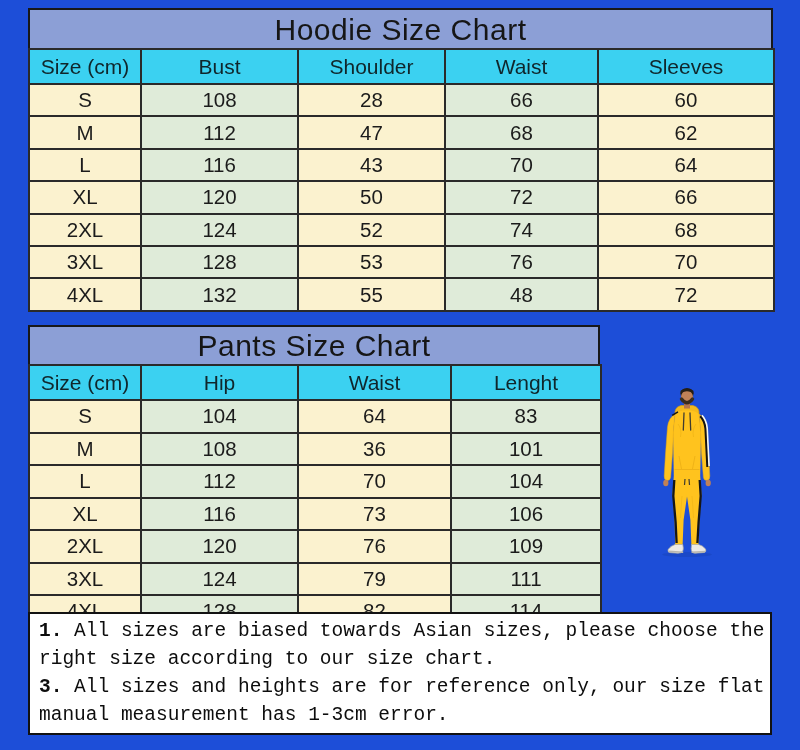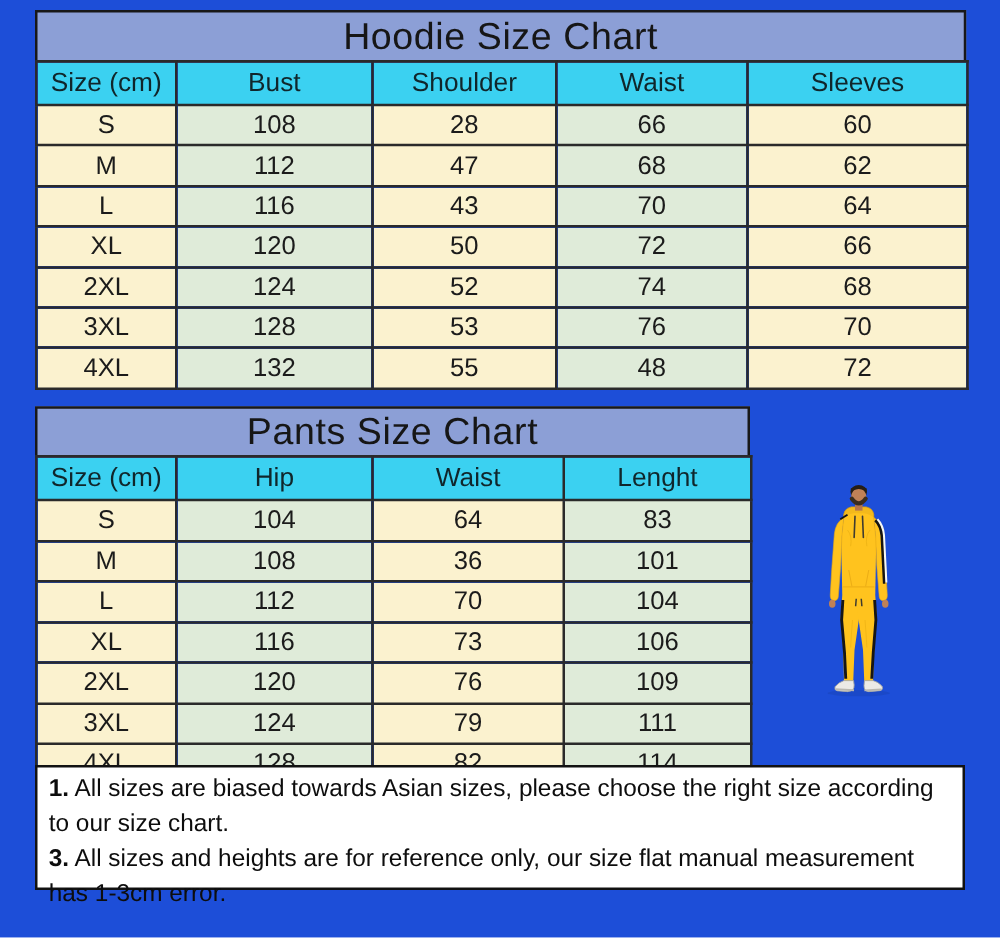--- a/index.html
+++ b/index.html
@@ -28,23 +28,23 @@
     white-space:nowrap; overflow:hidden;
   }
   th { background:var(--header-bg,#3BD1F1); font-size:21px; height:35px; color:#10262b;margin-top:29px; }
   td { font-size:20.5px; color:#1b1b1b; }
   .hoodie-wrap td { height:32.4px; }
   .pants-wrap  td { height:32.5px; }
   td:nth-child(odd)  { background:var(--row-cream,#FBF2CF); }
   td:nth-child(even) { background:var(--row-green,#DFEBD9); }
 
   .notes-box {
-    position:absolute; top:612px; left:28px; width:744px; height:100px;
+    position:absolute; top:612px; left:28px; width:744px; height:123px;
     border:2.5px solid #121212; background:#fff;
-    padding:3px 4px 0 9px; font-size:19.5px; line-height:28px; color:#0d0d0d;
+    padding:3px 4px 0 9px; font-size:19.5px; line-height:28px; color:#0d0d0d;font-family:Liberation Mono, monospace;
   }
   .note b { font-weight:bold; }
 
   .model-figure { position:absolute; top:384px; left:634px; width:106px; height:176px; }
   .model-figure svg { display:block; width:100%; height:100%; }
 </style>
 </head>
 <body>
 
 <div class="screen">

